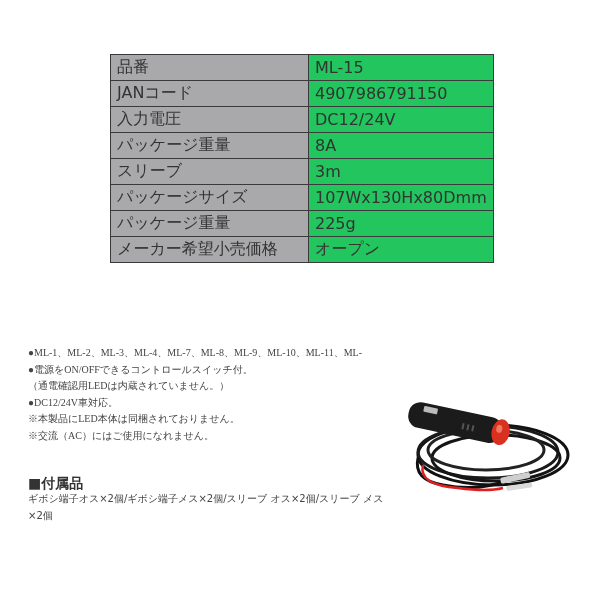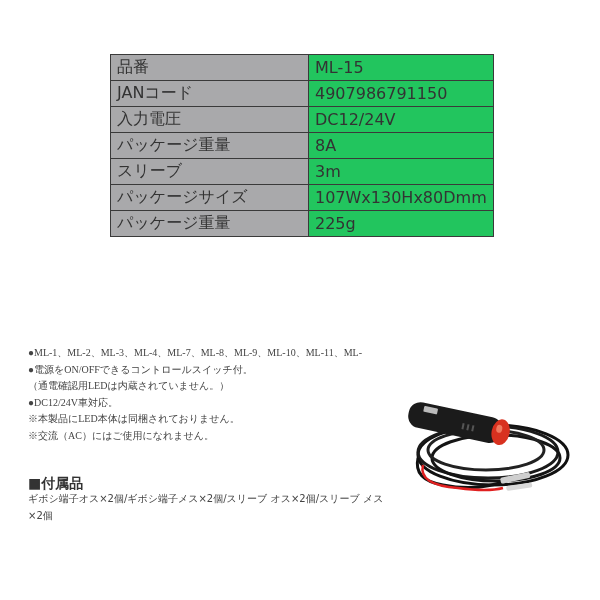--- a/index.html
+++ b/index.html
@@ -42,20 +42,24 @@
         <td class="value">3m</td>
       </tr>
     <tr>
         <td class="label">パッケージサイズ</td>
         <td class="value">107Wx130Hx80Dmm</td>
       </tr>
     <tr>
         <td class="label">パッケージ重量</td>
         <td class="value">225g</td>
       </tr>
+    <tr>
+        <td class="label">メーカー希望小売価格</td>
+        <td class="value">オープン</td>
+      </tr>
   </tbody>
 </table>
 
 <div class="desc">
   <p>●ML-1、ML-2、ML-3、ML-4、ML-7、ML-8、ML-9、ML-10、ML-11、ML-</p>
   <p>●電源をON/OFFできるコントロールスイッチ付。</p>
   <p>（通電確認用LEDは内蔵されていません。）</p>
   <p>●DC12/24V車対応。</p>
   <p>※本製品にLED本体は同梱されておりません。</p>
   <p>※交流（AC）にはご使用になれません。</p>

